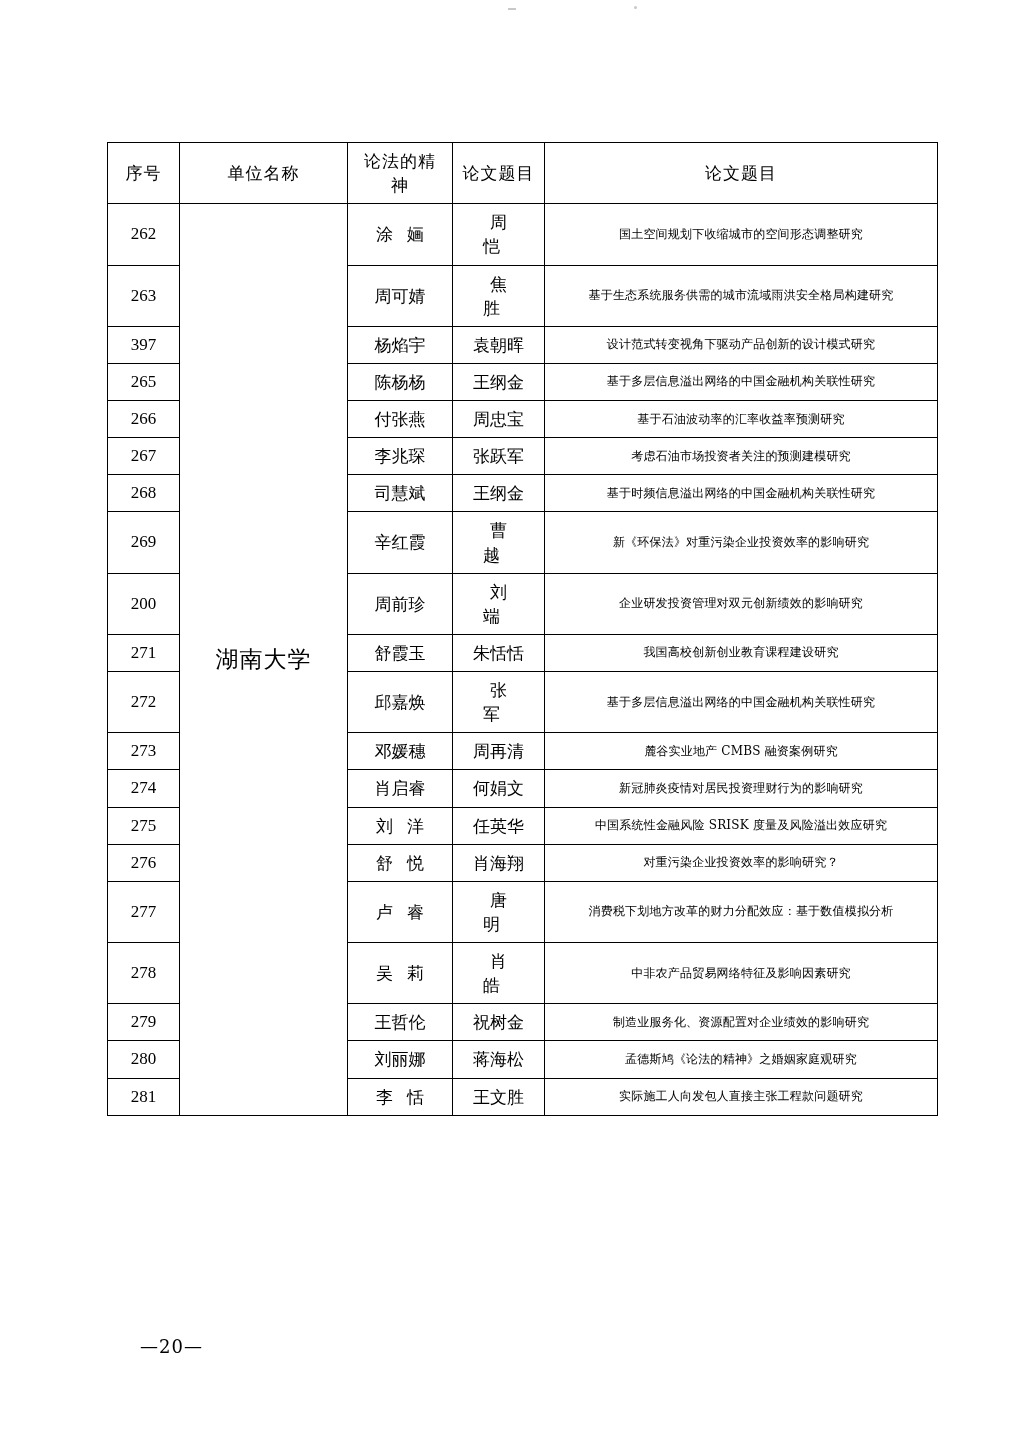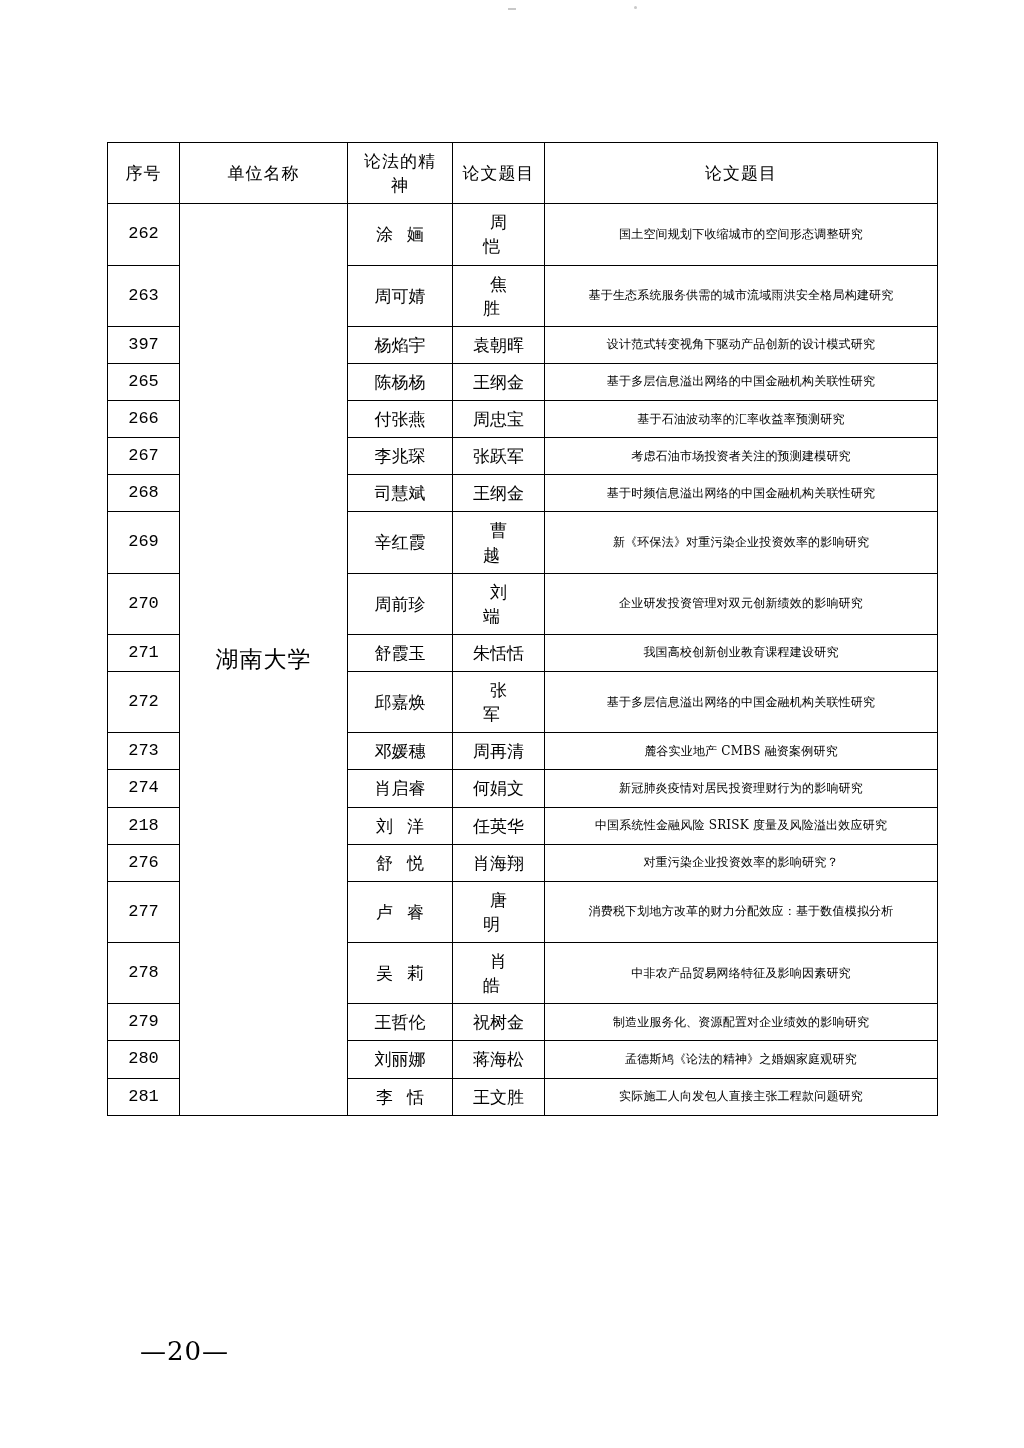--- a/index.html
+++ b/index.html
@@ -59,21 +59,21 @@
   thead td {
     text-align: center;
     font-size: 18px;
     letter-spacing: 1px;
     padding: 9px 4px;
   }
 
   td.no {
     text-align: center;
     font-size: 17px;
-    font-family: Liberation Mono, monospace;
+    font-family: Liberation Serif, serif;
   }
   td.unit {
     text-align: center;
     font-size: 23px;
     letter-spacing: 1px;
   }
   td.name {
     text-align: center;
     font-size: 17px;
   }
@@ -86,21 +86,21 @@
     text-align: center;
     font-size: 12px;
     letter-spacing: 0.2px;
     margin-left: 43px;
   }
 
   .page-number {
     position: absolute;
     left: 140px;
     top: 1336px;
-    font-size: 26px;
+    font-size: 18px;
     font-family: "DejaVu Serif", "Liberation Serif", serif;
     letter-spacing: 1px;
   }
 </style>
 </head>
 <body>
 
 <div class="page">
 
   <div class="scan-mark m1"></div>
@@ -167,21 +167,21 @@
           <td class="name">王纲金</td>
           <td class="title">基于时频信息溢出网络的中国金融机构关联性研究</td>
         </tr>
         <tr>
           <td class="no">269</td>
           <td class="name">辛红霞</td>
           <td class="name spread">曹越</td>
           <td class="title">新《环保法》对重污染企业投资效率的影响研究</td>
         </tr>
         <tr>
-          <td class="no">270</td>
+          <td class="no">200</td>
           <td class="name">周前珍</td>
           <td class="name spread">刘端</td>
           <td class="title">企业研发投资管理对双元创新绩效的影响研究</td>
         </tr>
         <tr>
           <td class="no">271</td>
           <td class="name">舒霞玉</td>
           <td class="name">朱恬恬</td>
           <td class="title">我国高校创新创业教育课程建设研究</td>
         </tr>
@@ -197,21 +197,21 @@
           <td class="name">周再清</td>
           <td class="title">麓谷实业地产 CMBS 融资案例研究</td>
         </tr>
         <tr>
           <td class="no">274</td>
           <td class="name">肖启睿</td>
           <td class="name">何娟文</td>
           <td class="title">新冠肺炎疫情对居民投资理财行为的影响研究</td>
         </tr>
         <tr>
-          <td class="no">218</td>
+          <td class="no">275</td>
           <td class="name spread">刘洋</td>
           <td class="name">任英华</td>
           <td class="title">中国系统性金融风险 SRISK 度量及风险溢出效应研究</td>
         </tr>
         <tr>
           <td class="no">276</td>
           <td class="name spread">舒悦</td>
           <td class="name">肖海翔</td>
           <td class="title">对重污染企业投资效率的影响研究？</td>
         </tr>

